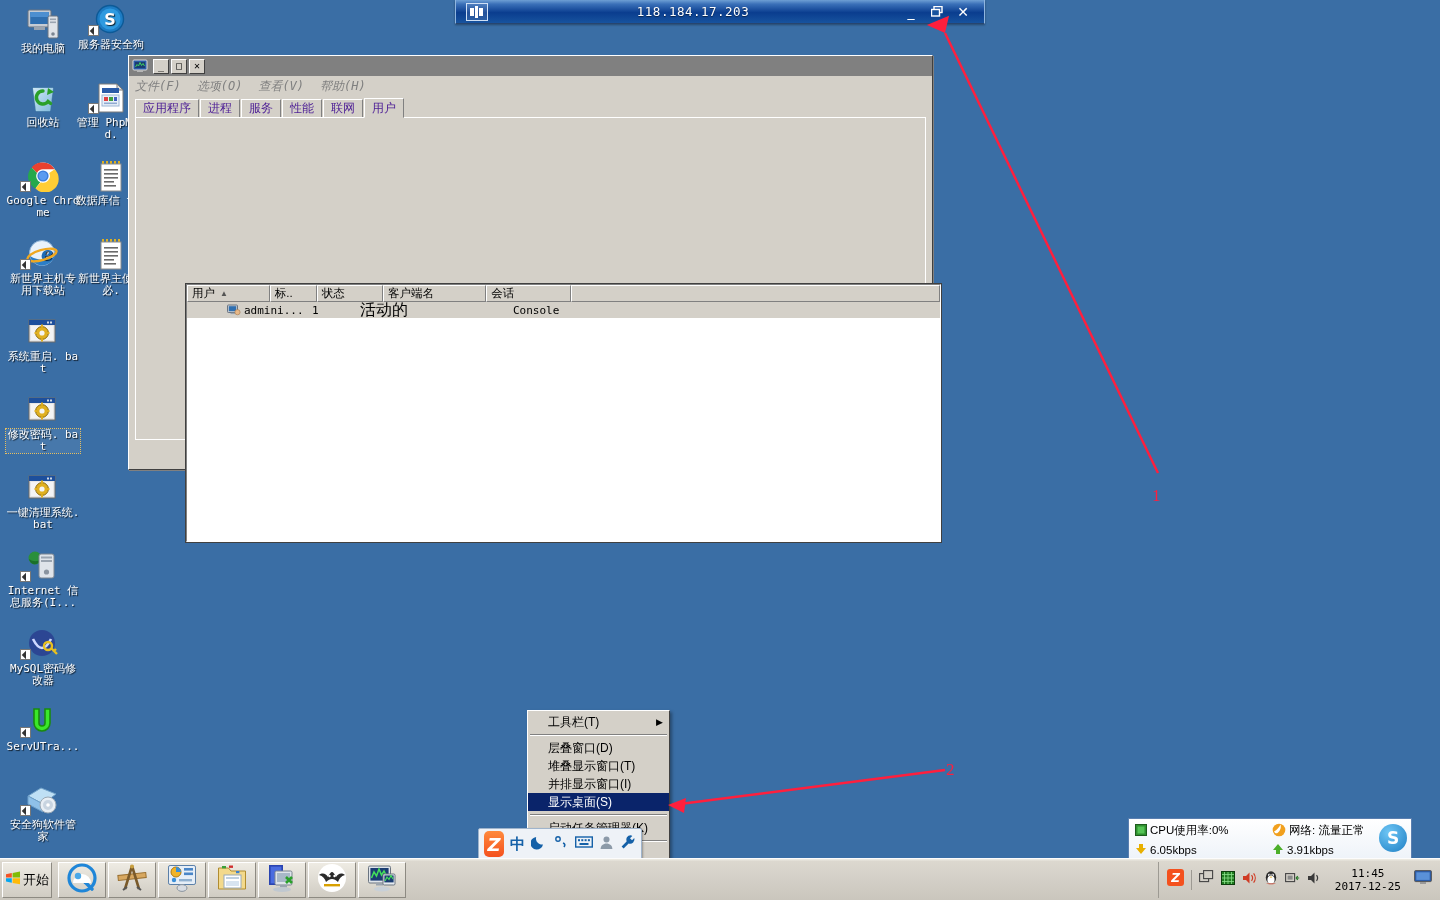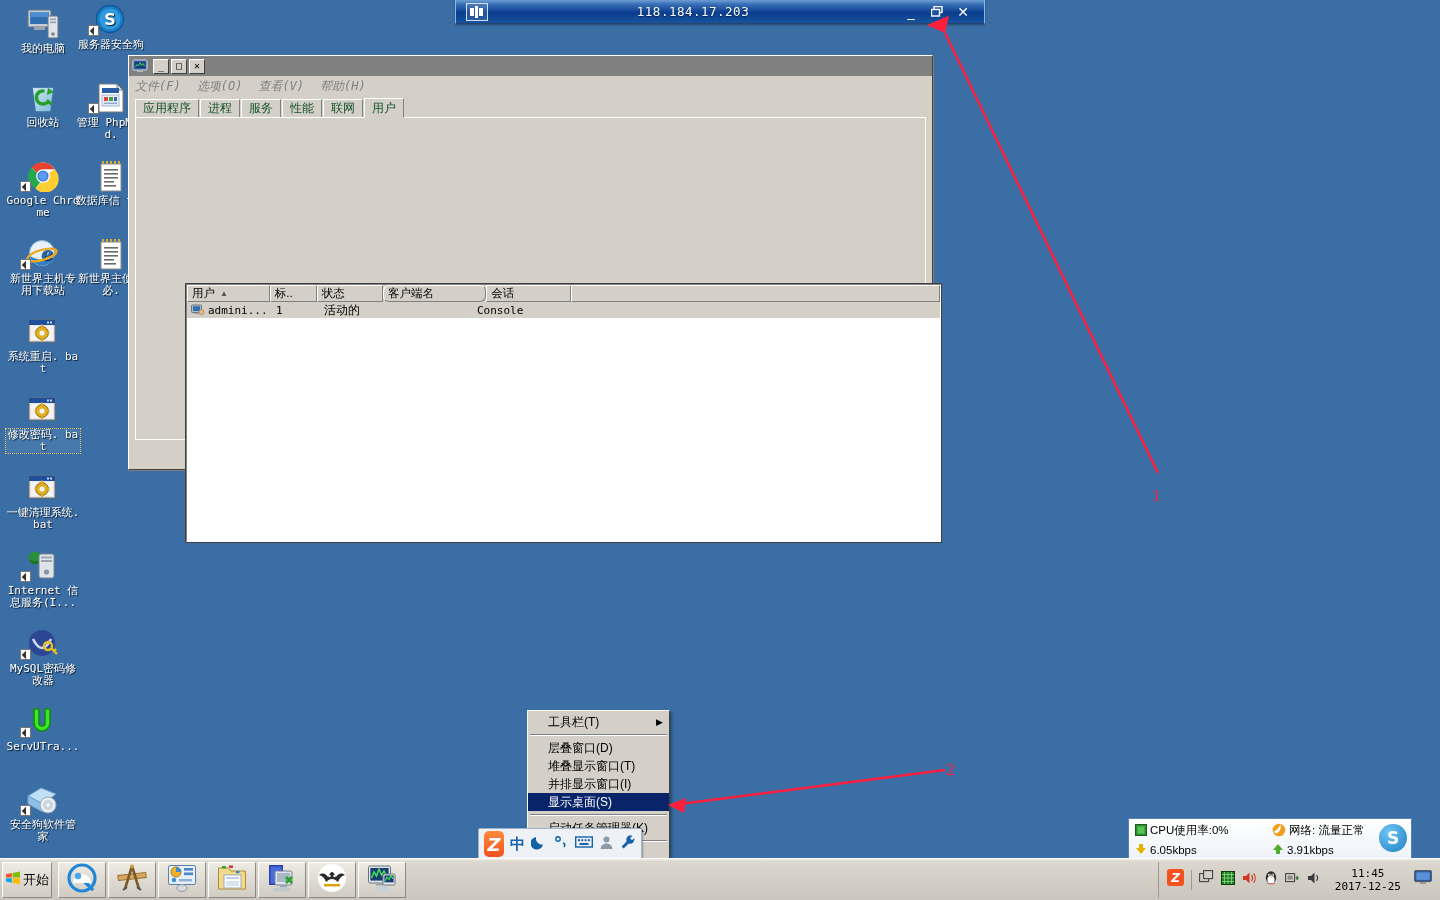--- a/index.html
+++ b/index.html
@@ -83,21 +83,21 @@
   #tm-menubar {
     height: 20px; display: flex; align-items: center; padding-left: 6px; gap: 16px;
     font-family: "DejaVu Sans Mono", "Liberation Sans", sans-serif; font-size: 12px; color: #808080; font-style: italic;
   }
   #tm-tabstrip {
     margin: 2px 6px 0 6px; height: 20px; display: flex; align-items: flex-end;
     border-bottom: 1px solid #fff; position: relative;
   }
   .tm-tab {
     height: 18px; padding: 0 7px; margin-right: 1px;
-    background: #d4d0c8; font-size: 12px; color: #14532d;
+    background: #d4d0c8; font-size: 12px; color: #4c1d95;
     font-family: "Liberation Sans", sans-serif;
     border: 1px solid #fff; border-right-color: #808080; border-bottom: none;
     display: flex; align-items: center;
   }
   .tm-tab.active {
     height: 20px; background: #d4d0c8; font-weight: normal;
     border-bottom: 1px solid #d4d0c8; position: relative; z-index: 2;
     margin-bottom: -1px;
   }
   #tm-body {
@@ -117,21 +117,21 @@
     background: #d4d0c8; font-size: 11.5px; color: #000;
     font-family: "Liberation Sans", sans-serif;
     border: 1px solid #fff; border-right-color: #808080; border-bottom-color: #808080;
     padding: 0 4px; display: flex; align-items: center; white-space: nowrap;
   }
   .lv-row { display: flex; height: 16px; background: #d4d0c8; align-items: center; }
   .lv-cell {
     font-family: "DejaVu Sans Mono", monospace; font-size: 11px; color: #000;
     padding-left: 4px; display: flex; align-items: center; white-space: nowrap; overflow: hidden;
   }
-  .lv-cell.cn { font-family: "Liberation Sans", sans-serif; font-size: 12px; }
+  .lv-cell.cn { font-family: "Liberation Sans", sans-serif; font-size: 16px; }
   #tm-btnrow {
     position: absolute; right: 22px; bottom: 8px; display: flex; gap: 12px;
   }
   .tm-btn {
     min-width: 80px; height: 22px; background: #d4d0c8;
     border: 1px solid #fff; border-right-color: #404040; border-bottom-color: #404040;
     font-size: 12px; font-family: "Liberation Sans", sans-serif; color: #000;
     display: flex; align-items: center; justify-content: center;
     box-shadow: inset -1px -1px 0 #808080, inset 1px 1px 0 #dfdfdf;
   }
@@ -540,33 +540,33 @@
             <div class="lv-col" style="width: 85px;">
               <span>用户</span>
               <span style="margin-left: 5px; font-size: 8px; color: rgb(85, 85, 85);">▲</span>
             </div>
             <div class="lv-col" style="width: 48px;">
               <span>标..</span>
             </div>
             <div class="lv-col" style="width: 68px;">
               <span>状态</span>
             </div>
-            <div class="lv-col" style="width: 106px; border-radius: 6px;">
+            <div class="lv-col" style="width: 106px;">
               <span>客户端名</span>
             </div>
             <div class="lv-col" style="width: 87px;">
               <span>会话</span>
             </div>
             <div class="lv-col" style="width: 380px;">
               <span></span>
             </div>
           </div>
         <div id="lv-rows">
             <div class="lv-row">
-              <div class="lv-cell" style="width: 85px;">
+              <div class="lv-cell" style="width: 85px; margin-left: 36px;">
                 <span style="margin-right: 3px; display: flex; align-items: center;">
                   <svg width="14" height="13" viewBox="0 0 14 13">
                     <rect x="0.5" y="1" width="10" height="7.5" rx="0.8" fill="#c6ccd4" stroke="#6a7480"></rect>
                     <rect x="1.8" y="2.2" width="7.4" height="5" fill="#2f6fb0"></rect>
                     <rect x="3.5" y="8.8" width="4.5" height="1.3" fill="#9aa4b0"></rect>
                     <circle cx="10.5" cy="8.2" r="2.6" fill="#e8b888" stroke="#a07850" stroke-width="0.6"></circle>
                   </svg>
                 </span>
                 <span>admini...</span>
               </div>

